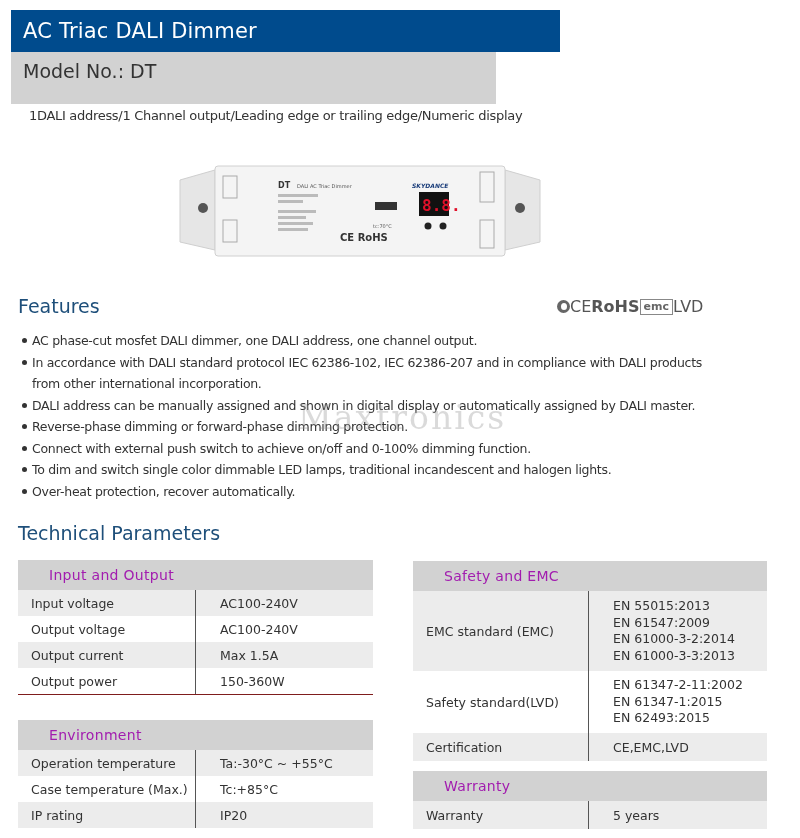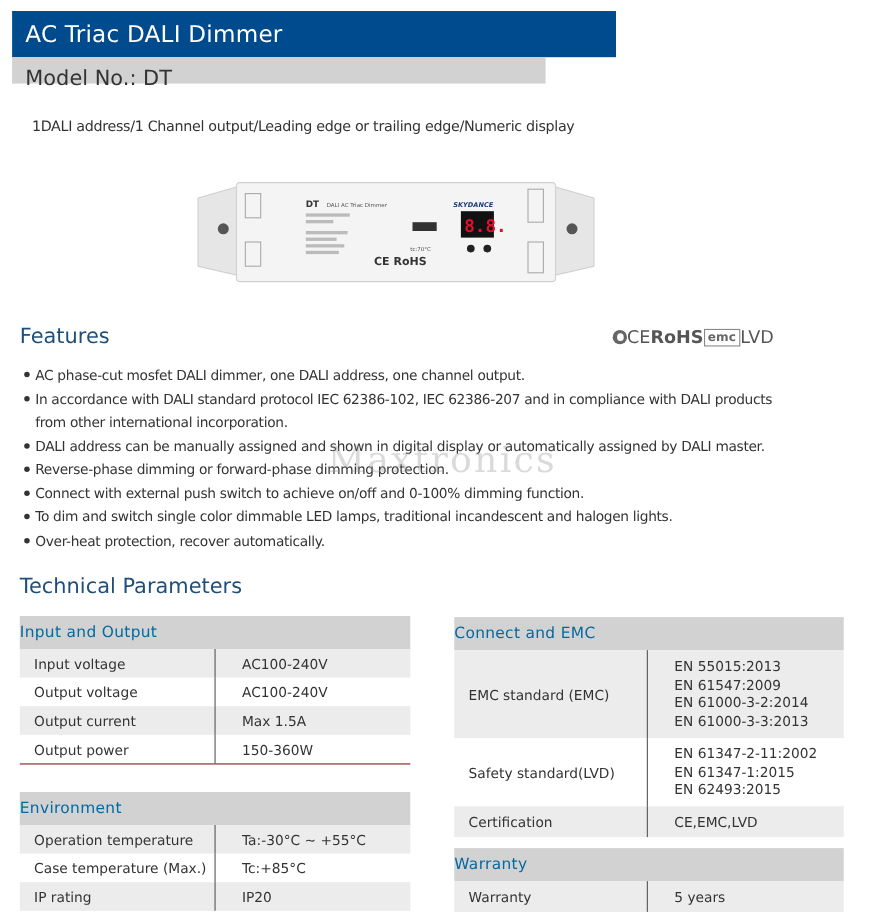--- a/index.html
+++ b/index.html
@@ -1,33 +1,33 @@
 <!DOCTYPE html>
 <html><head>
 <meta charset="utf-8">
 <style>
   html, body { margin:0; padding:0; background:#ffffff; }
   body { width:800px; height:838px; position:relative; overflow:hidden; font-family:"DejaVu Sans", sans-serif; color:#333; }
   .title-bar { position:absolute; left:11px; top:10px; width:549px; height:42px; background:#004b8d; color:#ffffff; font-size:21px; line-height:42px; padding-left:12px; box-sizing:border-box; letter-spacing:0.2px; }
-  .model-bar { position:absolute; left:11px; top:52px; width:485px; height:24px; background:#d2d2d2; color:#333; font-size:19px; line-height:38px; padding-left:12px; box-sizing:border-box; }
+  .model-bar { position:absolute; left:11px; top:52px; width:485px; height:52px; background:#d2d2d2; color:#333; font-size:19px; line-height:38px; padding-left:12px; box-sizing:border-box; }
   .subtitle { position:absolute; left:29px; top:108px; font-size:13px; color:#333; letter-spacing:-0.3px; }
   .product { position:absolute; left:175px; top:158px; width:370px; height:105px; }
   .features-title { position:absolute; left:18px; top:295px; font-size:19px; color:#1e4f7a; }
   .certs { position:absolute; left:557px; top:297px; font-size:16px; color:#555; display:flex; align-items:center; gap:0; }
   .certs .c-icon { display:inline-block; width:13px; height:13px; border-radius:50%; background:#666; position:relative; }
   .certs .c-icon::after { content:""; position:absolute; left:4px; top:3px; width:6px; height:7px; border-radius:50%; background:#fff; }
   .certs .emc { font-size:11px; border:1px solid #888; padding:0 3px; line-height:14px; color:#666;font-weight:bold; }
   .certs .bold { font-weight:bold; }
   .features { position:absolute; left:20px; top:330px; width:760px; margin:0; padding:0; list-style:none; font-size:12.5px; color:#333; letter-spacing:-0.3px; }
   .features li { position:relative; padding-left:12px; line-height:21.5px; }
   .features li::before { content:""; position:absolute; left:2px; top:8px; width:5px; height:5px; border-radius:50%; background:#333; }
   .watermark { position:absolute; left:298px; top:398px; font-family:"DejaVu Serif", serif; font-size:33px; color:rgba(150,150,150,0.35); letter-spacing:2px; pointer-events:none; }
   .tech-title { position:absolute; left:18px; top:522px; font-size:19px; color:#1e4f7a; }
   .tbl { position:absolute; box-sizing:border-box; }
-  .tbl .hdr { background:#d2d2d2; color:#0369a1; font-size:14px; height:30px; line-height:30px; padding-left:0; letter-spacing:0.3px; }
+  .tbl .hdr { background:#d2d2d2; color:#a21caf; font-size:14px; height:30px; line-height:30px; padding-left:31px; letter-spacing:0.3px; }
   .tbl .row { display:flex; font-size:12.5px; color:#333; }
   .tbl .row.alt { background:#ececec; }
   .tbl .k { width:178px; padding-left:13px; box-sizing:border-box; border-right:1px solid #555; display:flex; align-items:center; }
   .tbl .v { flex:1; padding-left:24px; display:flex; flex-direction:column; justify-content:center; }
   .tbl .rule { border-bottom:1px solid #7f1d1d; }
   #t-io { left:18px; top:560px; width:355px; }
   #t-io .row { height:26px; }
   #t-env { left:18px; top:720px; width:355px; }
   #t-env .row { height:26px; }
   #t-saf { left:413px; top:561px; width:354px; }
@@ -125,21 +125,21 @@
     <div class="k">Case temperature (Max.)</div>
     <div class="v">Tc:+85°C</div>
   </div>
   <div class="row alt">
     <div class="k">IP rating</div>
     <div class="v">IP20</div>
   </div>
 </div>
 
 <div class="tbl" id="t-saf">
-  <div class="hdr">Connect and EMC</div>
+  <div class="hdr">Safety and EMC</div>
   <div class="row alt" style="height:80px;">
     <div class="k">EMC standard (EMC)</div>
     <div class="v" style="line-height:16.5px;">
       <span>EN 55015:2013</span>
       <span>EN 61547:2009</span>
       <span>EN 61000-3-2:2014</span>
       <span>EN 61000-3-3:2013</span>
     </div>
   </div>
   <div class="row" style="height:62px;">

